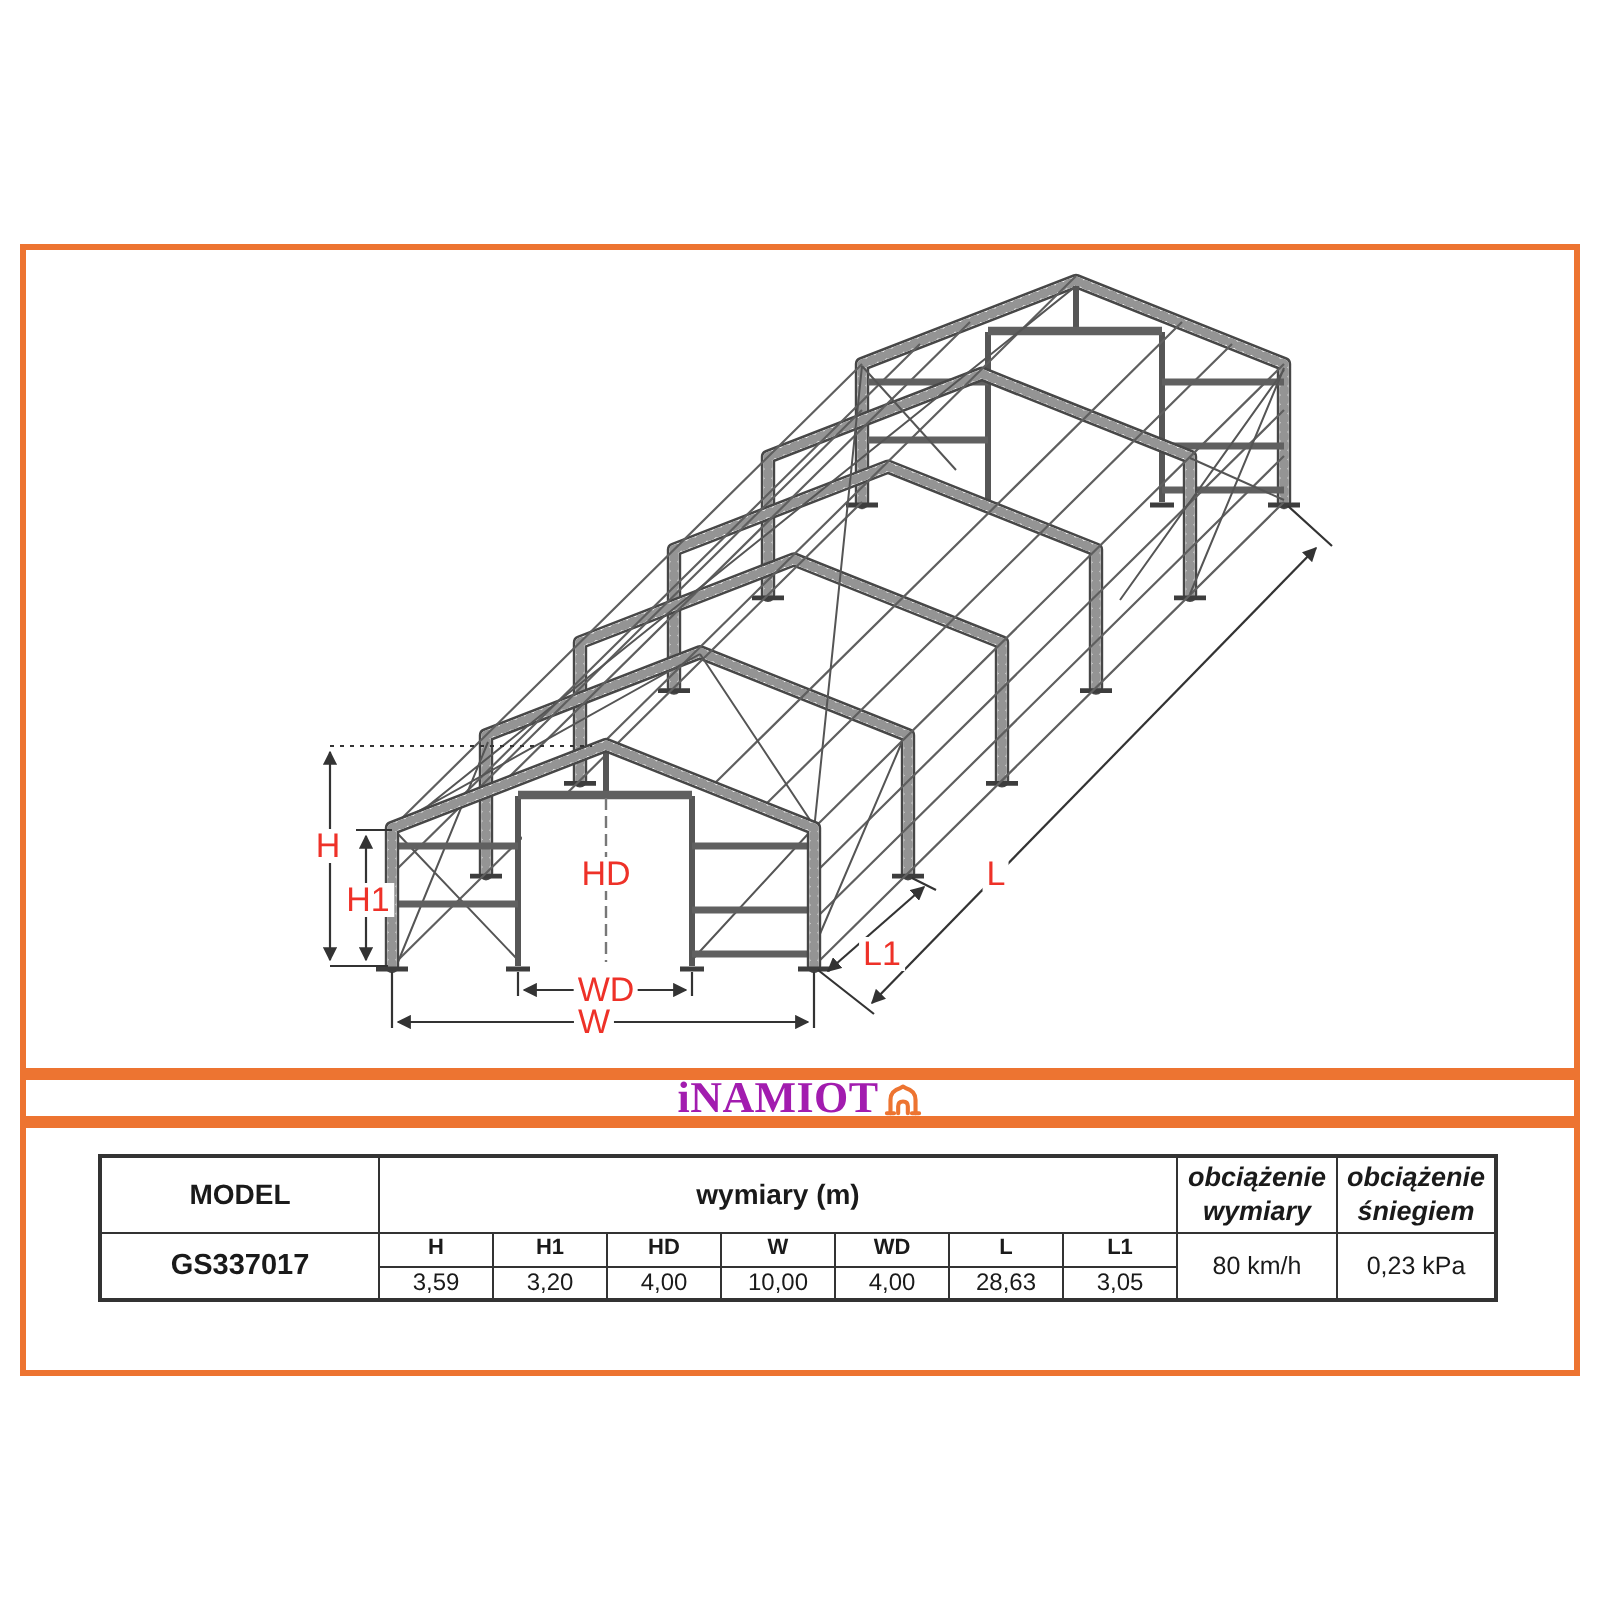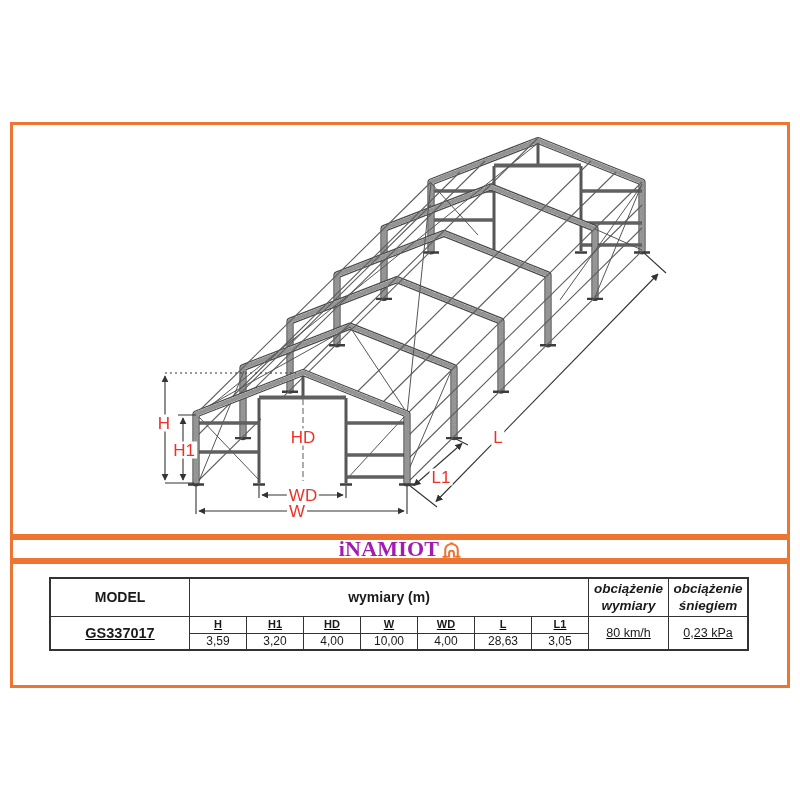--- a/index.html
+++ b/index.html
@@ -24,21 +24,21 @@
   .dimc{stroke:#777;stroke-width:1.2;fill:none;stroke-dasharray:6 3;}
   .dimlab{position:absolute;transform:translate(-50%,-50%);color:#EE3128;background:#fff;
           font-size:17px;line-height:1;padding:0 2px;white-space:nowrap;}
   #logo-text{font-family:"Liberation Serif",serif;font-weight:bold;font-size:22px;color:#a21caf;
              letter-spacing:.2px;}
   #spec-table{position:absolute;left:36px;top:13px;border-collapse:collapse;table-layout:fixed;}
   #spec-table td{border:1.5px solid #333;text-align:center;vertical-align:middle;
                  color:#1a1a1a;padding:0;background:#fff;}
   #spec-table{border:2px solid #333;}
   .c-model{width:138px;} .c-dim{width:56px;} .c-wind{width:79px;} .c-snow{width:78px;}
-  .r1{height:38px;} .r2{height:17px;text-decoration:underline;} .r3{height:17px;}
+  .r1{height:38px;} .r2{height:17px;} .r3{height:17px;}
   .hdr{font-weight:bold;font-size:14px;}
   .hdr2{font-weight:bold;font-size:13.5px;line-height:1.3;font-style:italic;}
   .dimhdr{font-weight:bold;font-size:11px;line-height:1;}
   .val{font-size:12px;line-height:1;}
   .val2{font-size:12.5px;}
   .modelv{font-weight:bold;font-size:14.5px;}
 </style>
 </head>
 <body>
 

